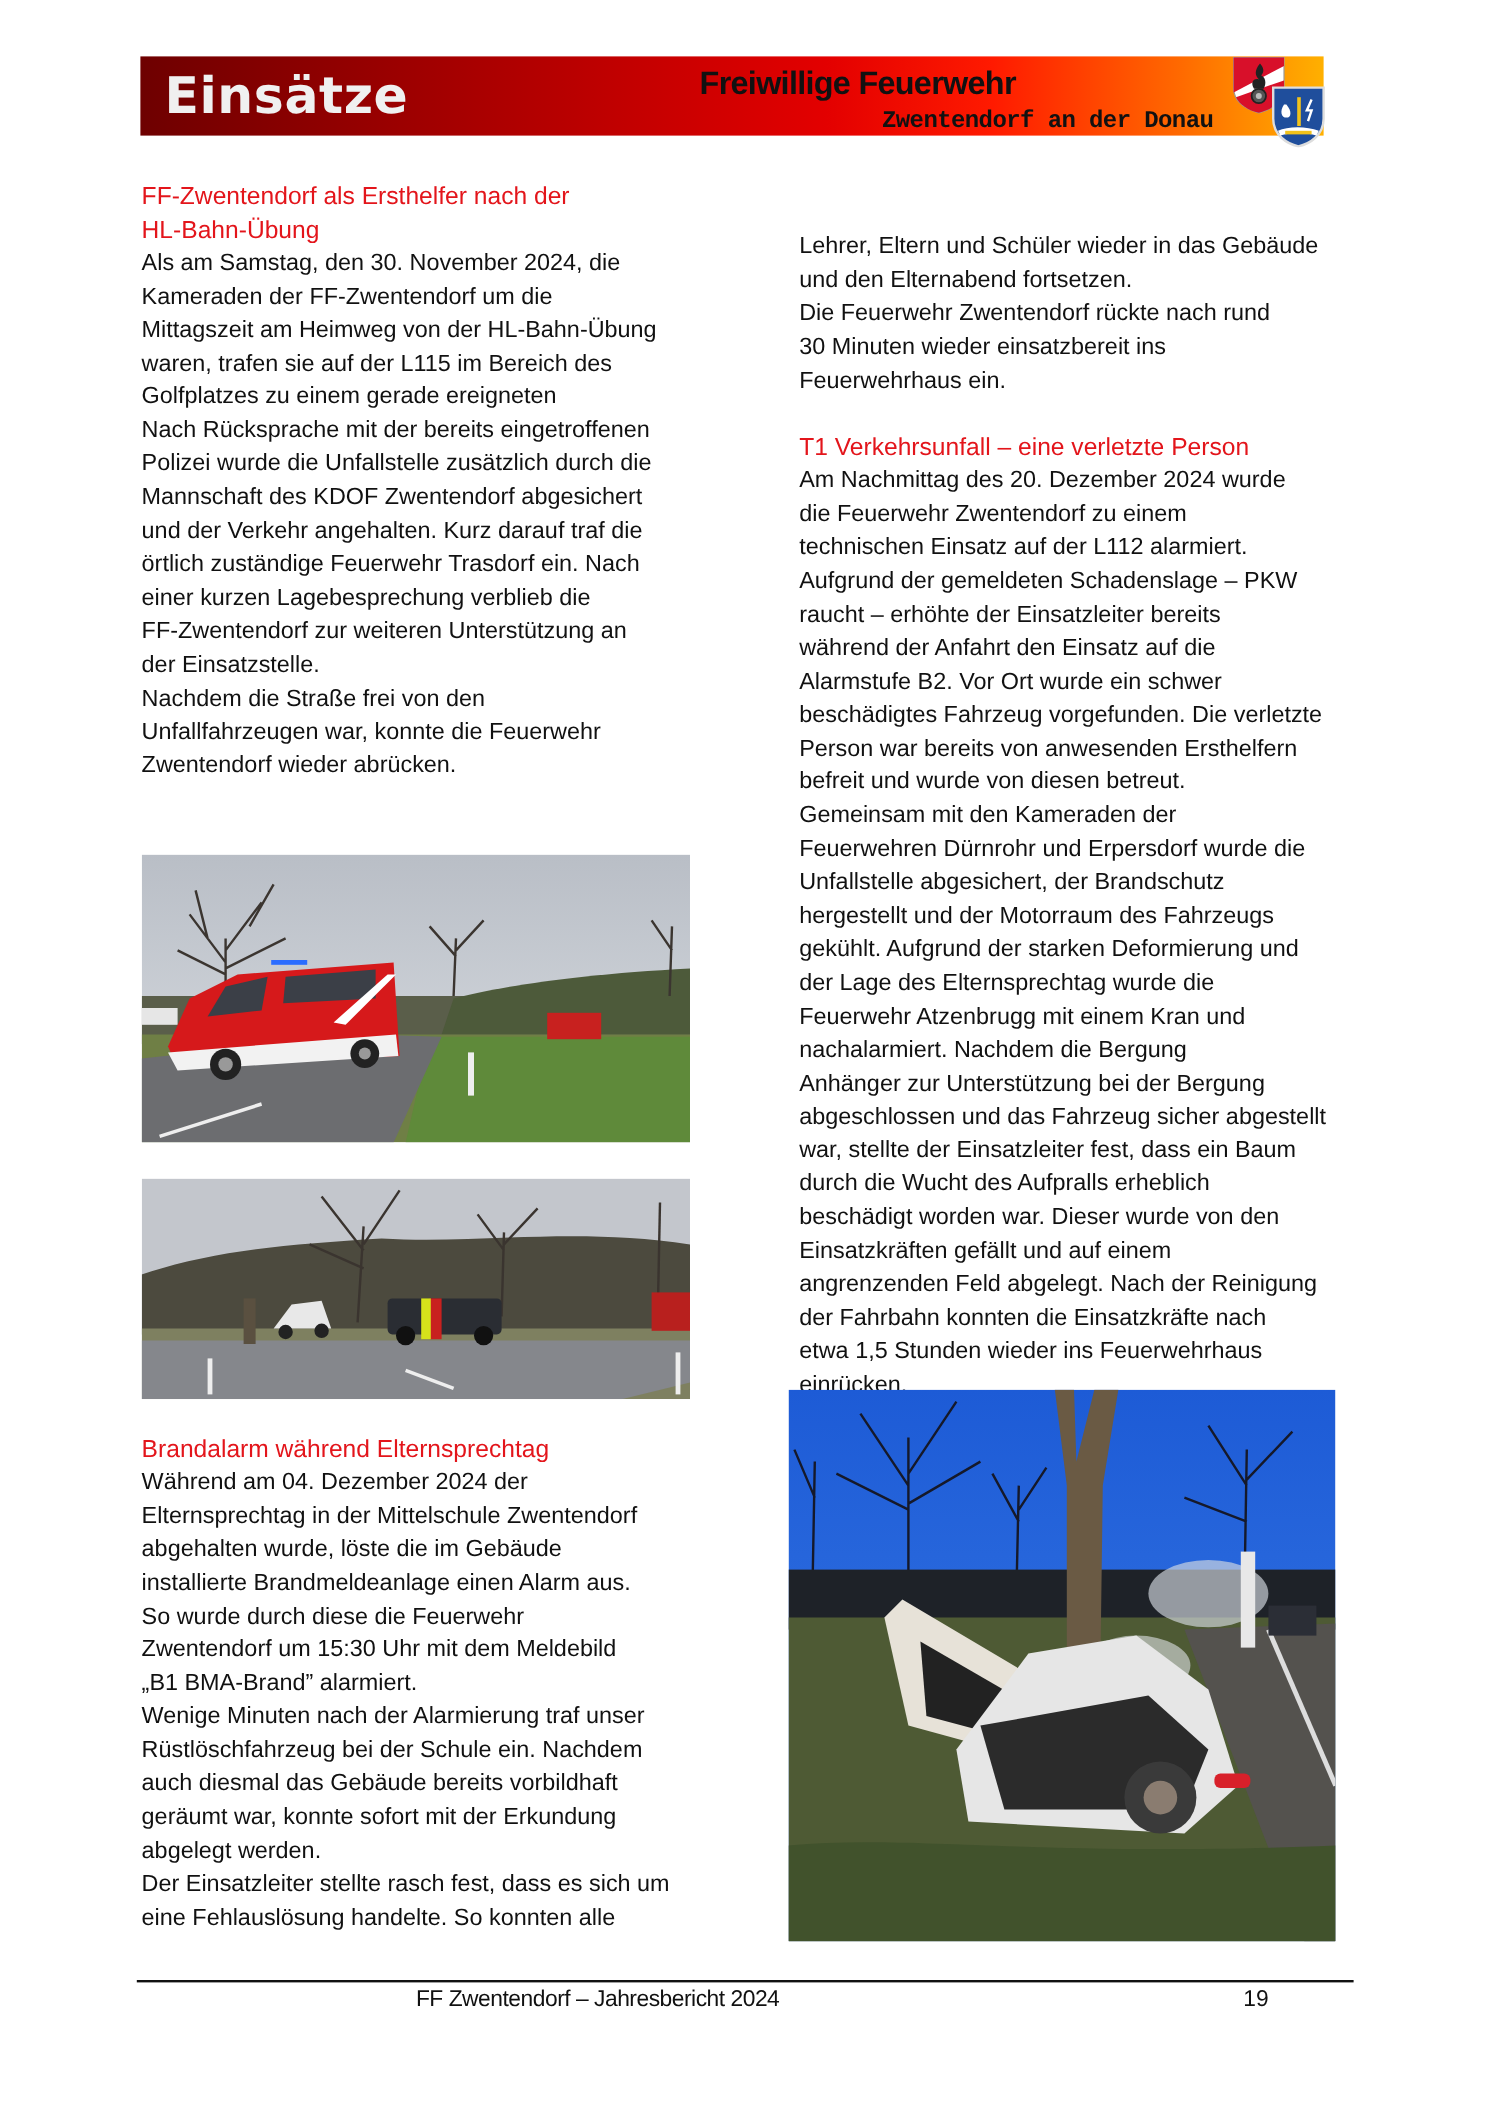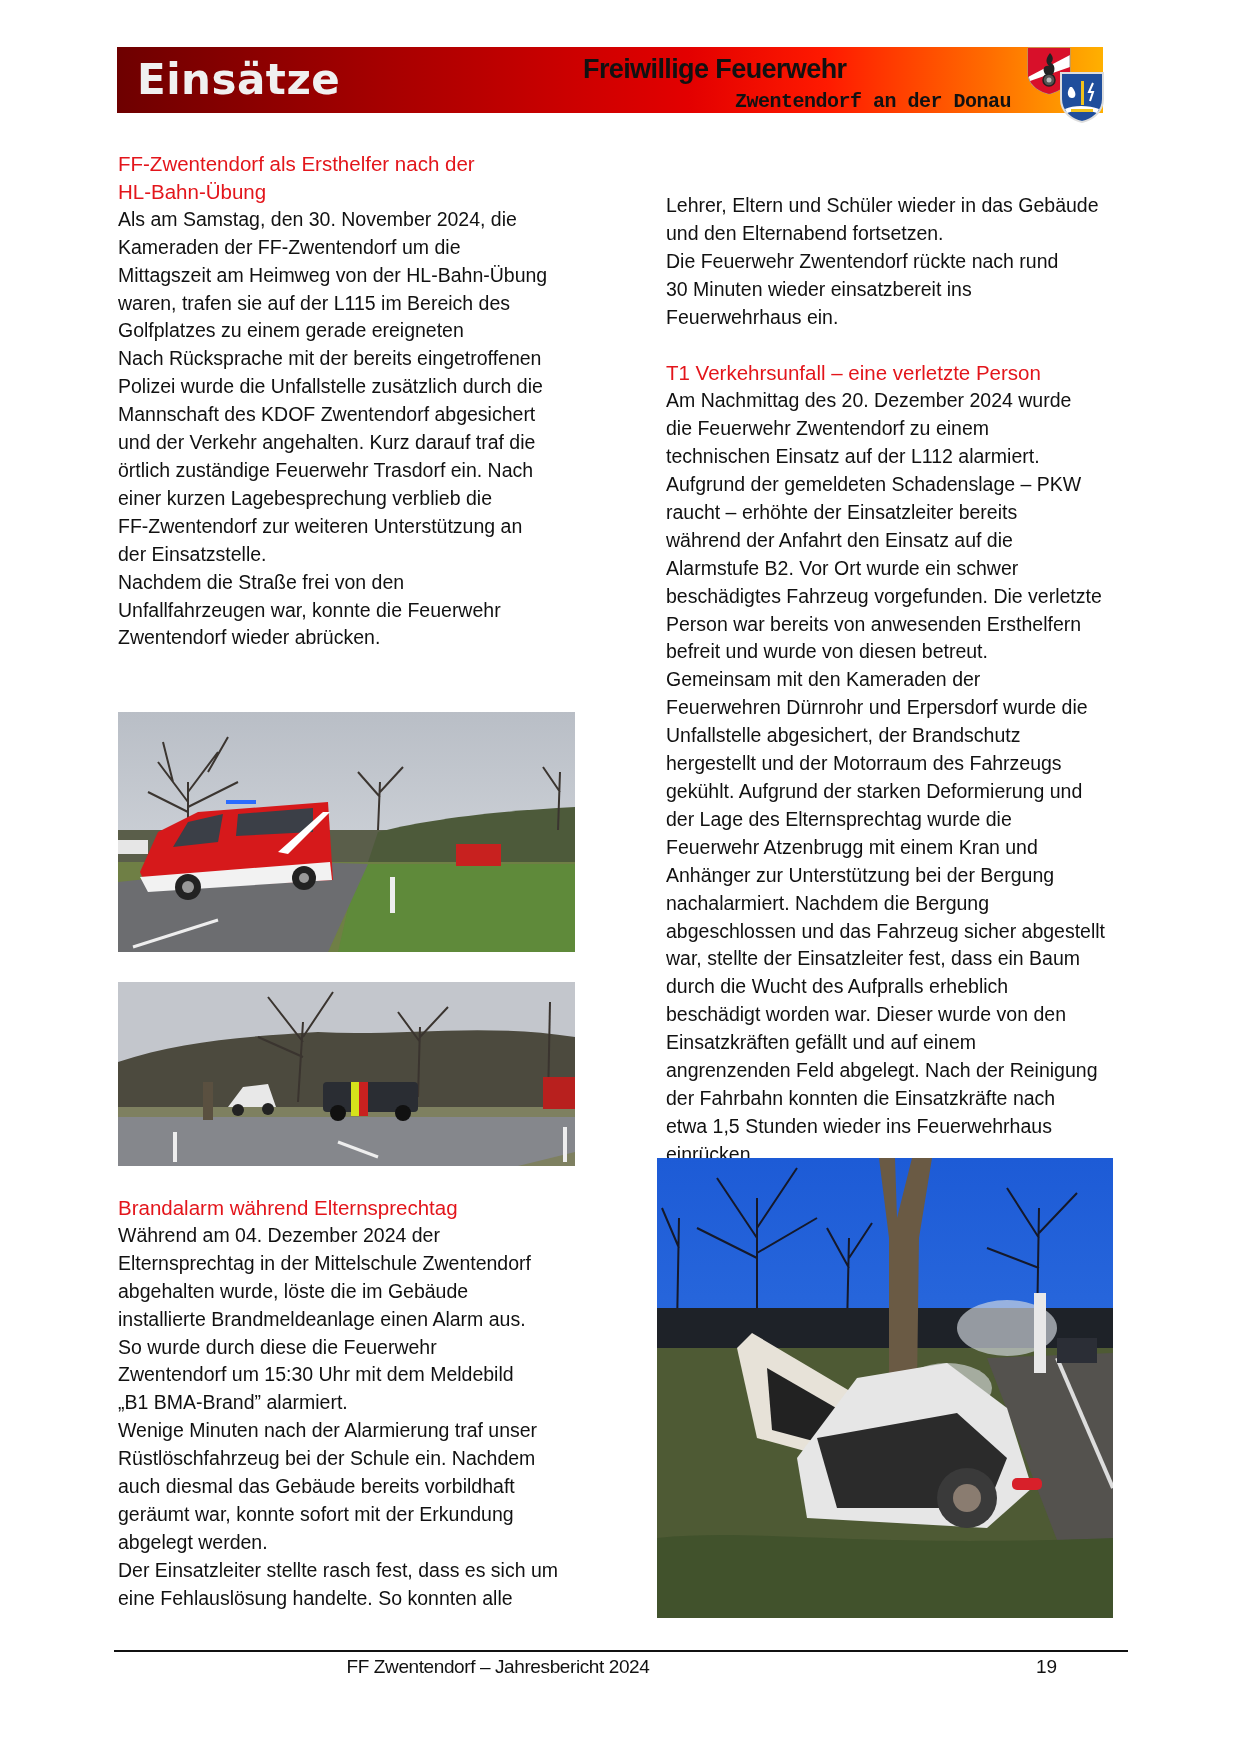--- a/index.html
+++ b/index.html
@@ -200,22 +200,22 @@
       <span class="para-line">beschädigtes Fahrzeug vorgefunden. Die verletzte</span>
       <span class="para-line">Person war bereits von anwesenden Ersthelfern</span>
       <span class="para-line">befreit und wurde von diesen betreut.</span>
       <span class="para-line">Gemeinsam mit den Kameraden der</span>
       <span class="para-line">Feuerwehren Dürnrohr und Erpersdorf wurde die</span>
       <span class="para-line">Unfallstelle abgesichert, der Brandschutz</span>
       <span class="para-line">hergestellt und der Motorraum des Fahrzeugs</span>
       <span class="para-line">gekühlt. Aufgrund der starken Deformierung und</span>
       <span class="para-line">der Lage des Elternsprechtag wurde die</span>
       <span class="para-line">Feuerwehr Atzenbrugg mit einem Kran und</span>
+      <span class="para-line">nachalarmiert. Nachdem die Bergung</span>
       <span class="para-line">Anhänger zur Unterstützung bei der Bergung</span>
-      <span class="para-line">nachalarmiert. Nachdem die Bergung</span>
       <span class="para-line">abgeschlossen und das Fahrzeug sicher abgestellt</span>
       <span class="para-line">war, stellte der Einsatzleiter fest, dass ein Baum</span>
       <span class="para-line">durch die Wucht des Aufpralls erheblich</span>
       <span class="para-line">beschädigt worden war. Dieser wurde von den</span>
       <span class="para-line">Einsatzkräften gefällt und auf einem</span>
       <span class="para-line">angrenzenden Feld abgelegt. Nach der Reinigung</span>
       <span class="para-line">der Fahrbahn konnten die Einsatzkräfte nach</span>
       <span class="para-line">etwa 1,5 Stunden wieder ins Feuerwehrhaus</span>
       <span class="para-line">einrücken.</span>
     </div>

